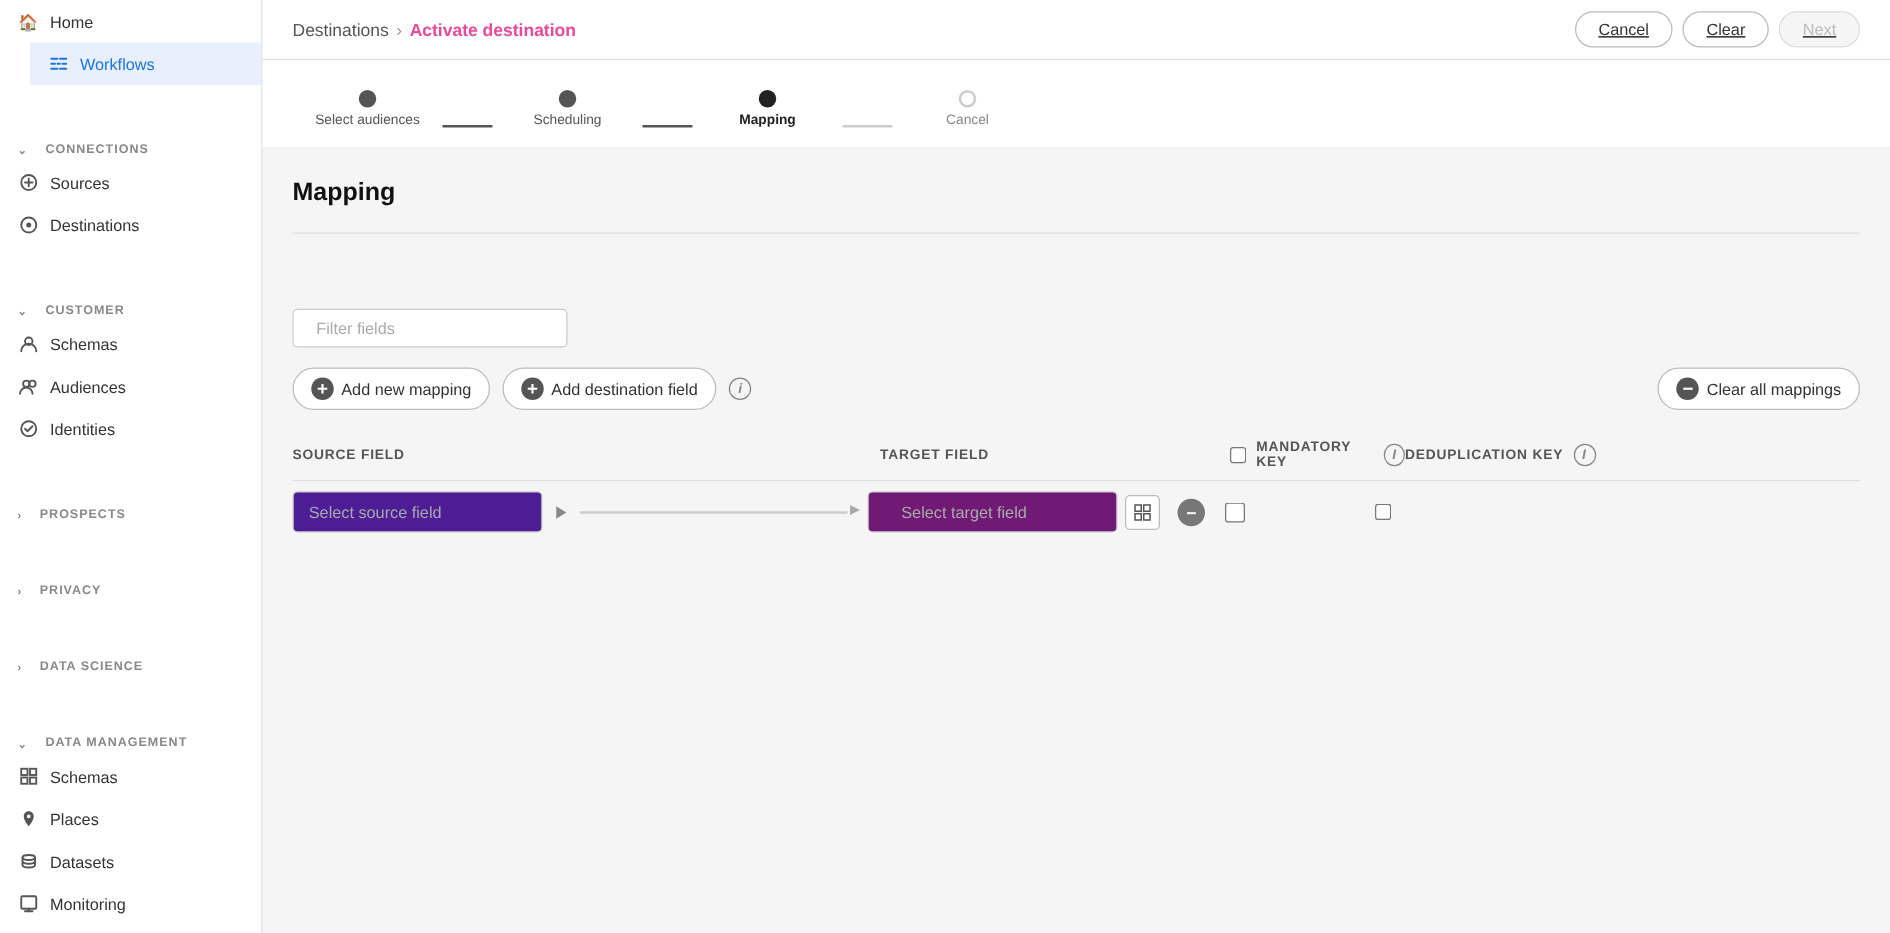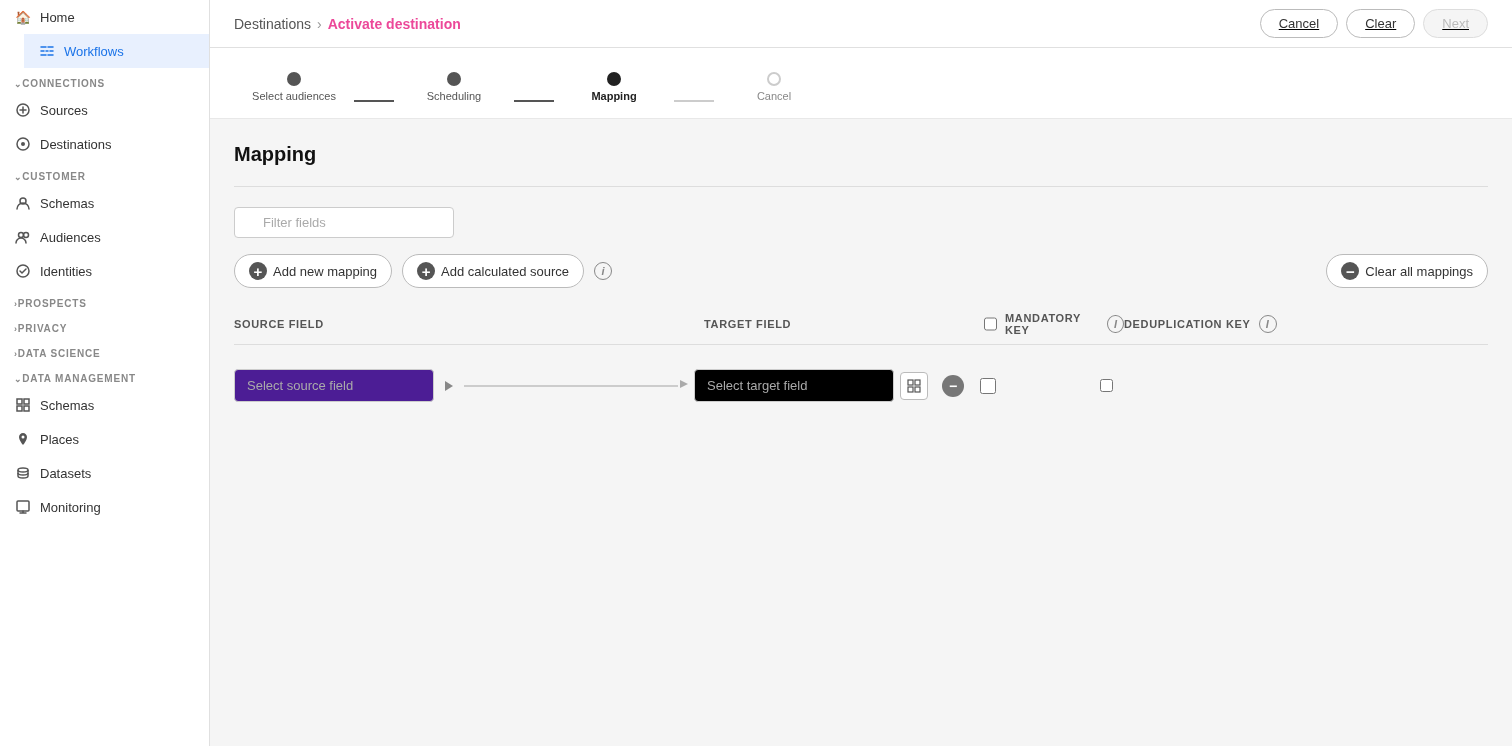--- a/index.html
+++ b/index.html
@@ -29,21 +29,22 @@
     .sidebar-item.active { background: #e8f0fe; color: #1a73e8; margin-left: 24px; }
     .sidebar-icon { width: 18px; height: 18px; display: flex; align-items: center; justify-content: center; flex-shrink: 0; }
     .sidebar-section-header {
       font-size: 10px;
       font-weight: 700;
       color: #888;
       padding: 10px 14px 4px 14px;
       letter-spacing: 0.08em;
       display: flex;
       align-items: center;
-      gap: 0;
+      gap: 14px;
+      margin-top: 36px;
     }
     .sidebar-section-header .chevron { font-size: 9px; color: #888; }
     .chevron-right::after { content: '›'; }
     .chevron-down::after { content: '⌄'; }
 
     
     .main {
       flex: 1;
       display: flex;
       flex-direction: column;
@@ -152,26 +153,27 @@
     .divider {
       height: 1px;
       background: #ddd;
       margin-bottom: 20px;
     }
 
     
     .filter-input {
       border: 1.5px solid #ccc;
       border-radius: 4px;
-      padding: 7px 28px;
+      padding: 7px 18px;
       font-size: 13px;
       color: #333;
       background: #fff;
       width: 220px;
       outline: none;
+      margin-top: 40px;
     }
     .filter-input::placeholder { color: #aaa; }
     .filter-row { margin-bottom: 16px; }
 
     
     .action-row {
       display: flex;
       align-items: center;
       gap: 10px;
       margin-bottom: 24px;
@@ -209,21 +211,21 @@
       font-size: 11px; color: #888; cursor: pointer; font-style: italic; font-weight: 600;
     }
 
     
     .mapping-header {
       display: grid;
       grid-template-columns: 470px 280px 140px 160px;
       gap: 0;
       padding: 0 0 8px 0;
       border-bottom: 1px solid #ddd;
-      margin-bottom: 16px;
+      margin-bottom: 0;
     }
     .col-header {
       font-size: 11px;
       font-weight: 700;
       color: #555;
       letter-spacing: 0.06em;
       text-transform: uppercase;
       display: flex;
       align-items: center;
       gap: 4px;
@@ -252,22 +254,22 @@
     }
     .arrow-line {
       flex: 1;
       height: 2px;
       background: #ccc;
       position: relative;
     }
     .target-field-box {
       border: 1.5px solid #ccc;
       border-radius: 4px;
-      background: #000000;
-      padding: 8px 12px;
+      background: #701a75;
+      padding: 8px 26px;
       font-size: 13px;
       color: #aaa;
       width: 200px;
       cursor: pointer;
     }
     .map-icon-btn {
       width: 28px; height: 28px;
       border: 1.5px solid #bbb;
       border-radius: 4px;
       display: flex; align-items: center; justify-content: center;
@@ -495,21 +497,21 @@
       <input class="filter-input" type="text" placeholder="Filter fields" style="">
     </div>
 
     <div class="action-row">
       <button class="btn-add">
         <span class="plus-circle">+</span>
         <span>Add new mapping</span>
       </button>
       <button class="btn-add">
         <span class="plus-circle">+</span>
-        <span>Add calculated source</span>
+        <span>Add destination field</span>
       </button>
       <span class="info-icon">i</span>
       <button class="btn-clear">
         <span class="minus-circle">−</span>
         <span>Clear all mappings</span>
       </button>
     </div>
 
     <div class="mapping-header">
       <div class="col-header">

